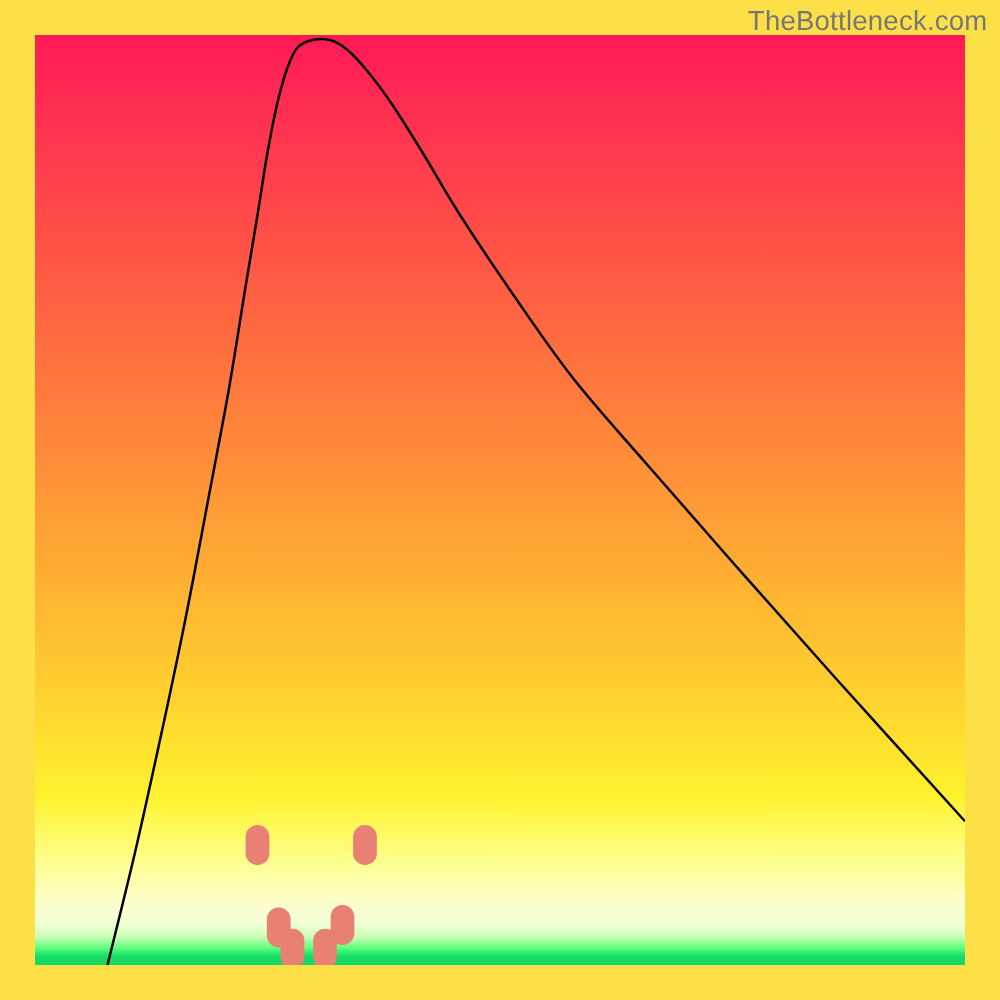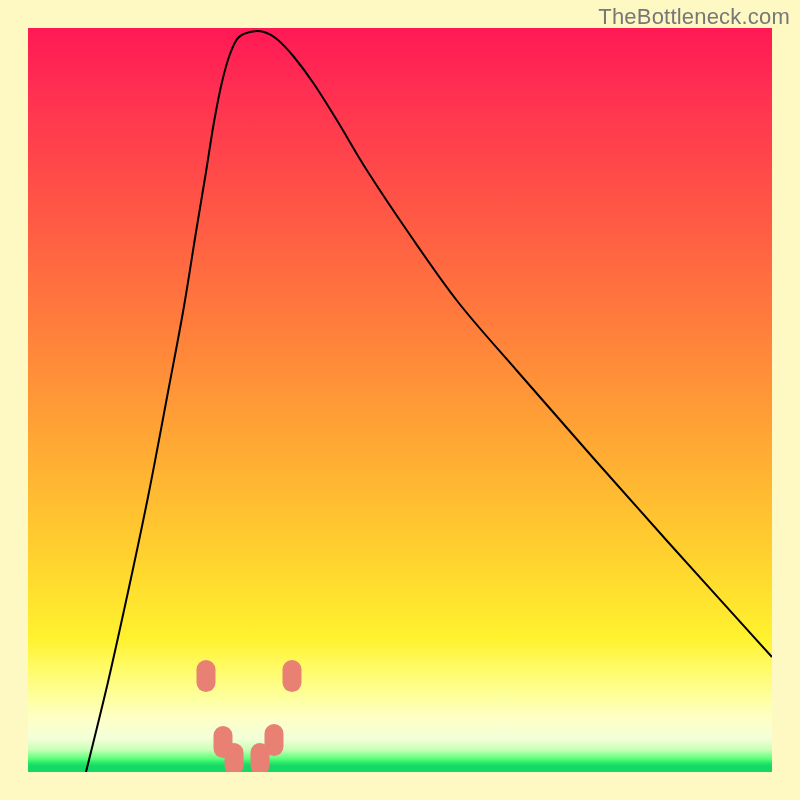--- a/index.html
+++ b/index.html
@@ -10,21 +10,21 @@
     background: #000;
     overflow: hidden;
     font-family: Arial, Helvetica, sans-serif;
   }
   .frame {
     position: absolute;
     top: 0;
     left: 0;
     width: 800px;
     height: 800px;
-    background: #fef9c3;
+    background: #fde047;
   }
   .plot-area {
     position: absolute;
     top: 28px;
     left: 28px;
     width: 744px;
     height: 744px;
     overflow: hidden;
   }
   .gradient-bg {

